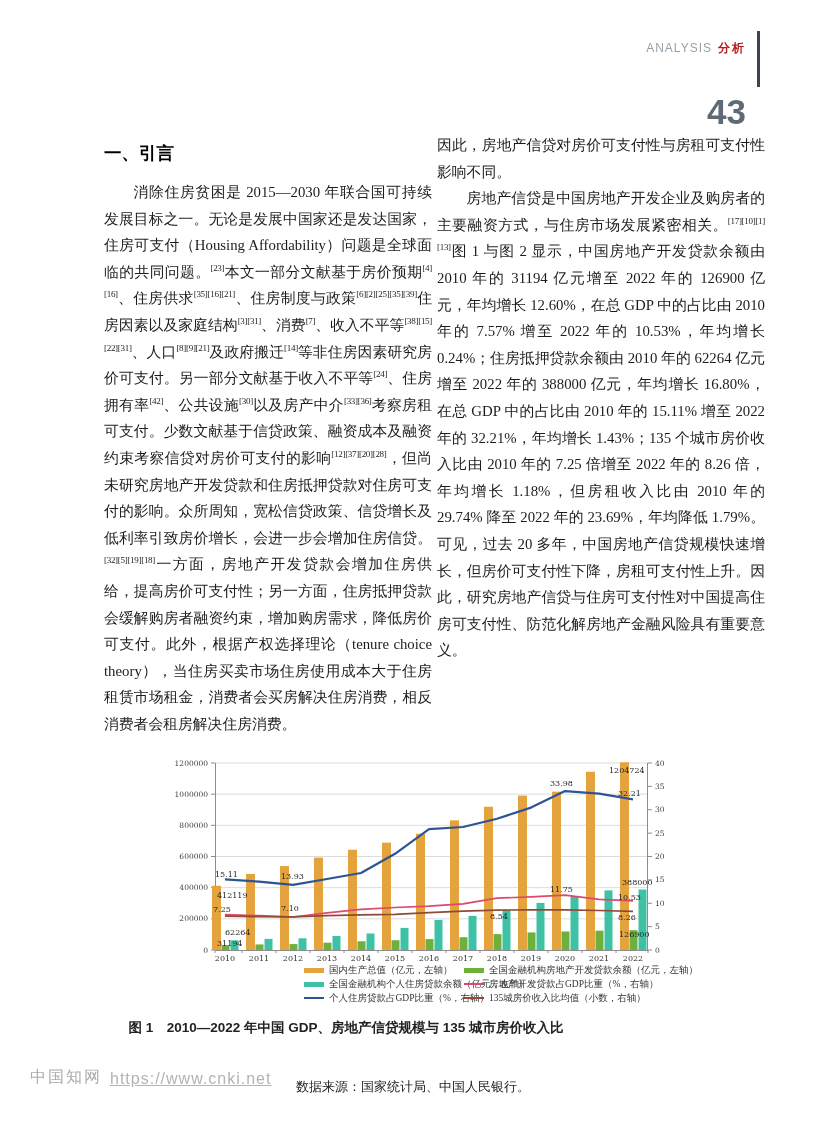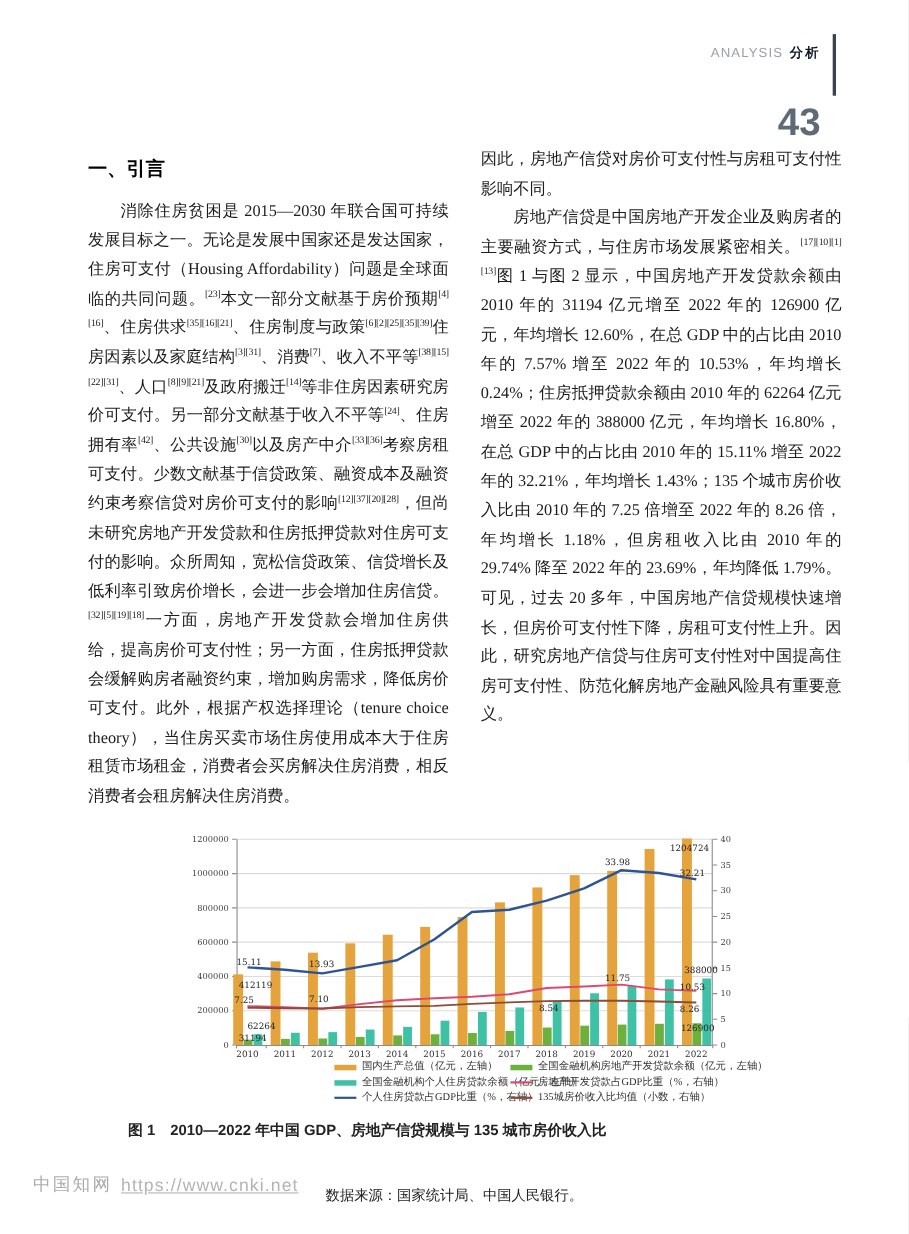--- a/index.html
+++ b/index.html
@@ -2,40 +2,40 @@
 <html><head>
 <meta charset="utf-8">
 <style>
   html,body{margin:0;padding:0;background:#e8e8e8;}
   .page{position:relative;width:826px;height:1122px;background:#ffffff;margin:0 auto;
         font-family:"Liberation Serif","DejaVu Serif",serif;color:#1c1c1c;overflow:hidden;}
   
   .eyebrow{position:absolute;top:40px;left:0;width:746px;text-align:right;
            font-family:"Liberation Sans","DejaVu Sans",sans-serif;font-size:12px;
            letter-spacing:1px;color:#98a0a8;}
-  .eyebrow .zh{color:#0f172a;font-weight:bold;letter-spacing:2px;margin-left:6px;}
+  .eyebrow .zh{color:#b91c1c;font-weight:bold;letter-spacing:2px;margin-left:6px;}
   .pagenum{position:absolute;top:50px;left:0;width:746px;text-align:right;
            font-family:"Liberation Sans","DejaVu Sans",sans-serif;font-size:35px;
            font-weight:bold;color:#5e6b76;line-height:1;margin-top:44px;}
   .vrule{position:absolute;left:757px;top:31px;width:3px;height:56px;background:#3a444e;}
   
   .col{position:absolute;width:328px;font-size:14.8px;line-height:26.6px;text-align:justify;}
-  .col-left{left:80px;top:139px;}
+  .col-left{left:104px;top:139px;}
   .col-right{left:437px;top:132px;}
   h2.sec{font-family:"Liberation Sans","DejaVu Sans",sans-serif;font-size:17.5px;
          font-weight:bold;color:#000;margin:4px 0 15px 0;line-height:1.2;}
   p.para{margin:0;}
   p.indent{text-indent:2em;}
   sup.ref{font-size:9px;line-height:0;vertical-align:6px;letter-spacing:-0.3px;}
   
   .chart-wrap{position:absolute;left:160px;top:756px;width:640px;height:262px;}
   .lg{position:absolute;display:flex;align-items:center;white-space:nowrap;
       font-size:9.5px;color:#333;line-height:12px;margin-left:44px;}
   .lg .sw{display:inline-block;width:20px;margin-right:5px;flex:0 0 auto;}
-  .fig-caption{position:absolute;left:4px;top:1019px;width:660px;text-align:center;
+  .fig-caption{position:absolute;left:16px;top:1019px;width:660px;text-align:center;
       font-family:"Liberation Sans","DejaVu Sans",sans-serif;font-size:13.5px;
       font-weight:bold;color:#222;}
   .fig-source{position:absolute;left:0;top:1046px;width:826px;text-align:center;
       font-size:13px;color:#222;margin-top:32px;}
   
   .wm-cn{position:absolute;left:30px;top:1067px;font-size:16px;color:#ababab;
       font-family:"Liberation Sans","DejaVu Sans",sans-serif;letter-spacing:2px;}
   .wm-url{position:absolute;left:110px;top:1070px;font-size:16px;color:#b3b3b3;
       font-family:"Liberation Sans","DejaVu Sans",sans-serif;letter-spacing:1px;text-decoration:underline;}
 </style>

